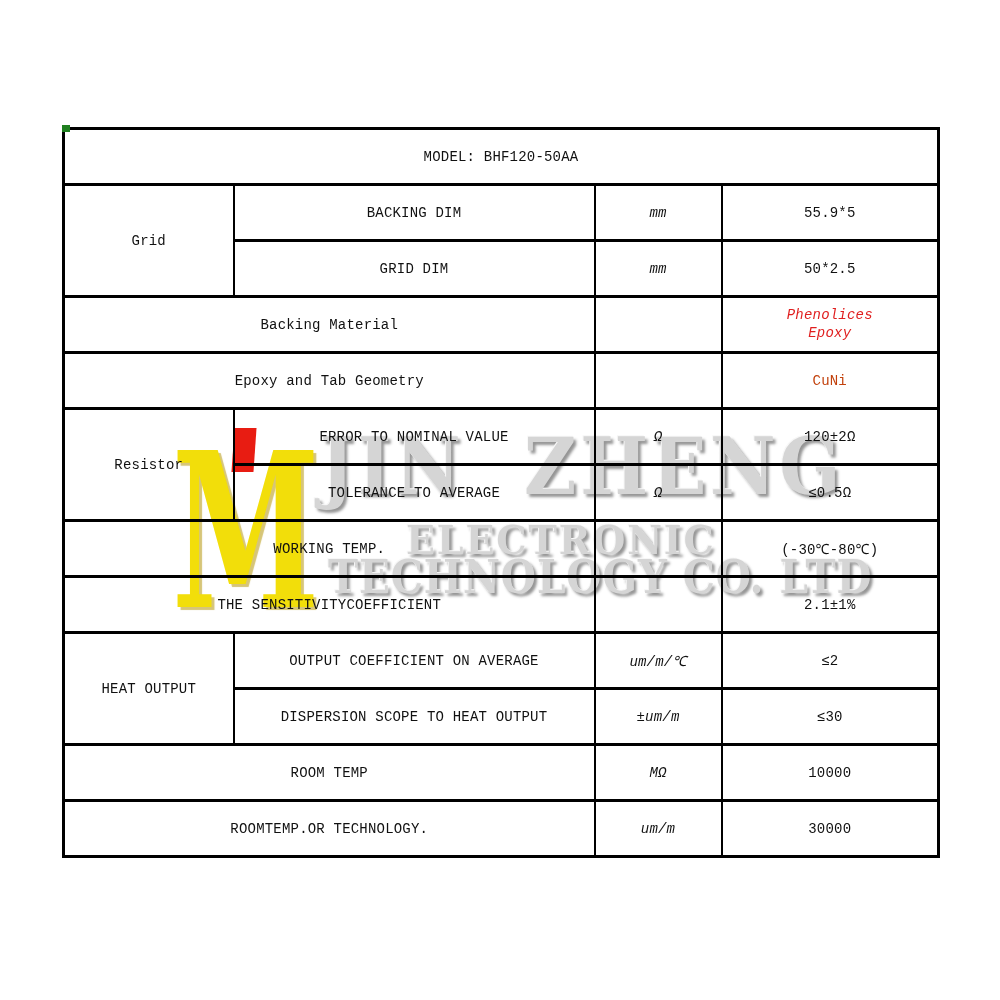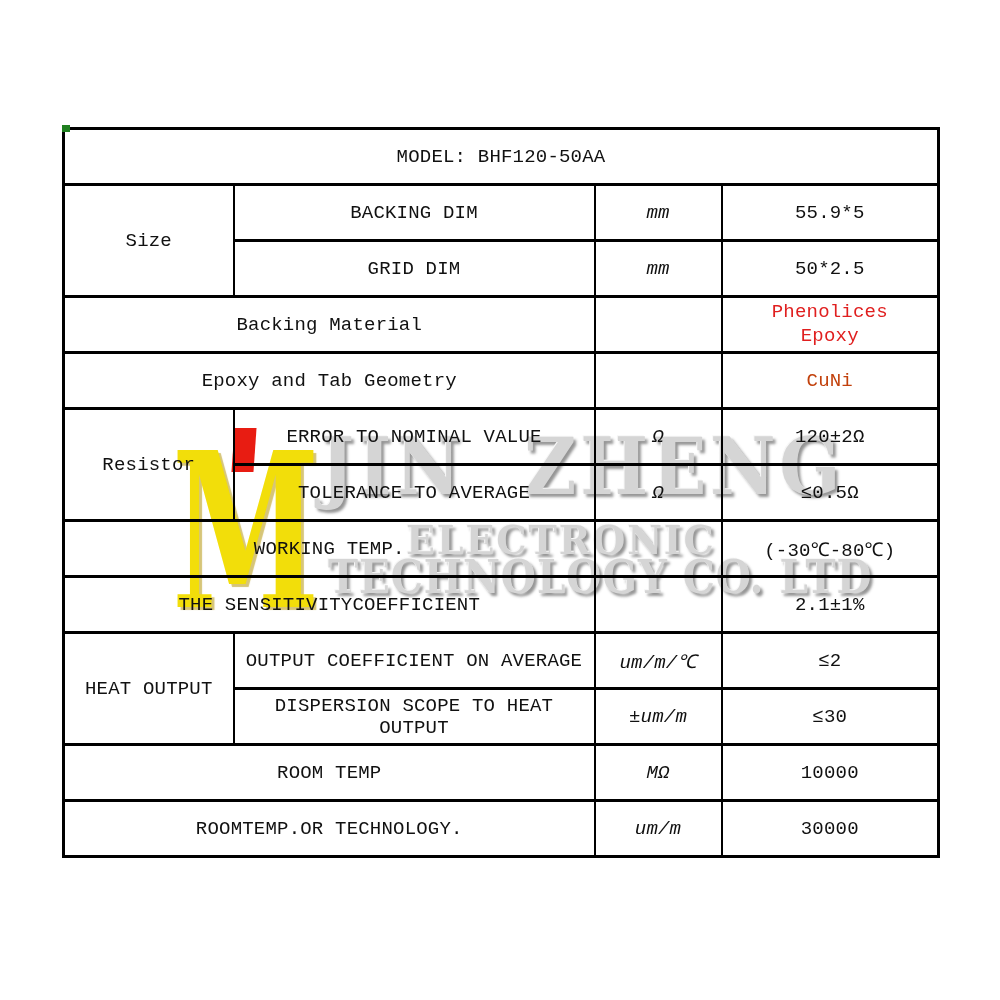--- a/index.html
+++ b/index.html
@@ -52,28 +52,28 @@
     position:absolute;left:62px;top:127px;z-index:3;
     width:875px;border-collapse:collapse;table-layout:fixed;
     background:transparent;
   }
   table.spec,table.spec td{border:2px solid #000000;}
   table.spec{border-width:3px;}
   table.spec td{
     border-top-width:3px;border-bottom-width:3px;
     text-align:center;vertical-align:middle;
     padding:0;height:53px;
-    font-size:19px;letter-spacing:0.2px;
+    font-size:14px;letter-spacing:0.2px;
     background:transparent;
     margin-top:28px;
   }
   td.title-cell{height:70px;font-size:37px;letter-spacing:-1px;}
   td.val{font-size:22px;}
   td.unit{font-size:19px;font-style:italic;}
-  .red{color:#e01f1f;}
+  .red{color:#e01f1f;font-style:italic;}
   .blue{color:#c2410c;}
   .two-line{line-height:1.25;font-size:21px;}
 </style>
 </head>
 <body>
 
 <div class="sheet">
 
   <div class="corner-mark"></div>
 
@@ -92,21 +92,21 @@
         <col style="width:127px">
         <col style="width:217px">
     </colgroup>
 
     <tbody>
         <tr>
       <td class="title-cell" colspan="4">MODEL: BHF120-50AA</td>
     </tr>
 
     <tr>
-      <td rowspan="2">Size</td>
+      <td rowspan="2">Grid</td>
       <td>BACKING DIM</td>
       <td class="unit">mm</td>
       <td class="val">55.9*5</td>
     </tr>
 
     <tr>
       <td>GRID DIM</td>
       <td class="unit">mm</td>
       <td class="val">50*2.5</td>
     </tr>

